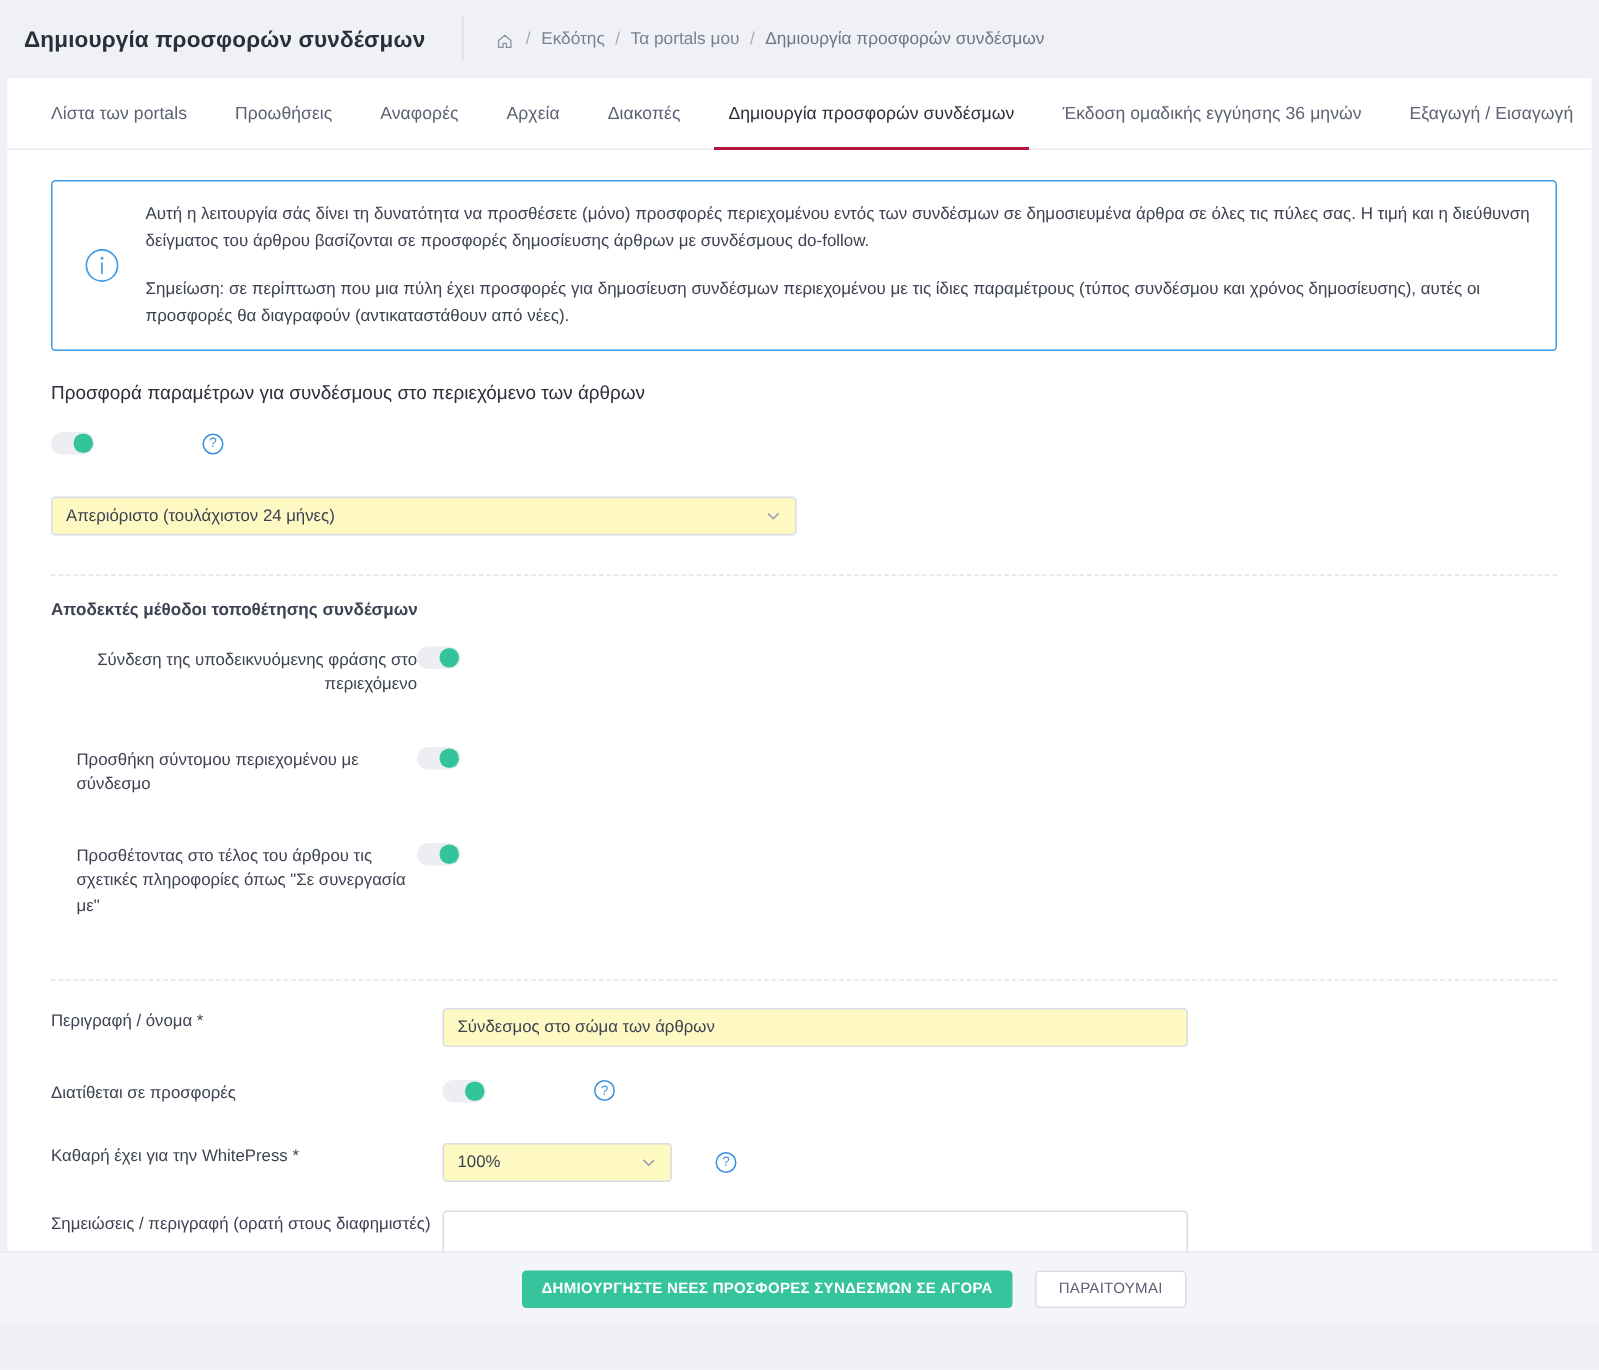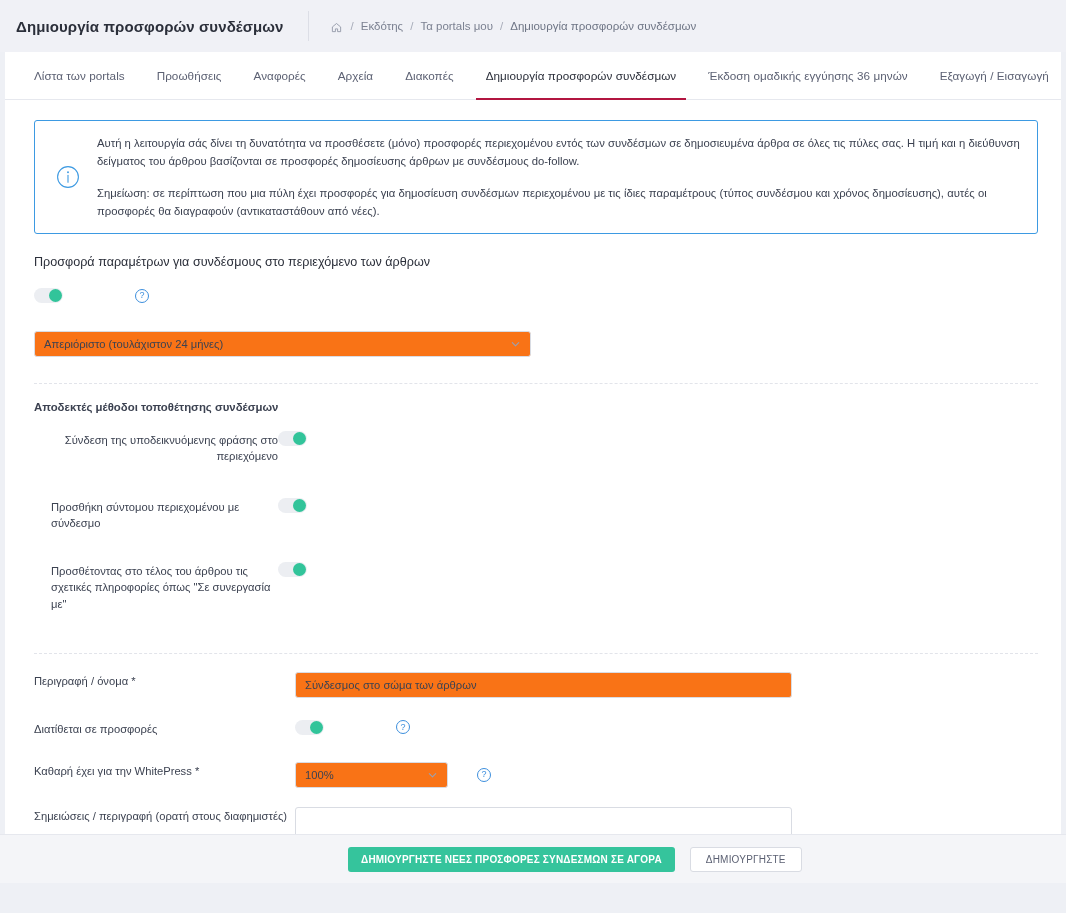--- a/index.html
+++ b/index.html
@@ -204,21 +204,21 @@
     cursor: pointer;
     flex: 0 0 auto;
     line-height: 1;
   }
 
   
   .select, .textinput {
     height: 26px;
     border: 1px solid #d9dce3;
     border-radius: 3px;
-    background: #f97316;
+    background: #fef9c3;
     font-size: 11.2px;
     color: #3c4251;
     display: flex;
     align-items: center;
     padding: 0 9px;
     position: relative;
     cursor: pointer;
   }
   .select .chev {
     position: absolute;
@@ -435,16 +435,16 @@
         <div class="row-control">
           <div class="textarea"></div>
         </div>
       </div>
 
     </div>
   </div>
 
   <div class="actionbar">
     <button class="btn-primary">ΔΗΜΙΟΥΡΓΗΣΤΕ ΝΕΕΣ ΠΡΟΣΦΟΡΕΣ ΣΥΝΔΕΣΜΩΝ ΣΕ ΑΓΟΡΑ</button>
-    <button class="btn-secondary">ΔΗΜΙΟΥΡΓΗΣΤΕ</button>
+    <button class="btn-secondary">ΠΑΡΑΙΤΟΥΜΑΙ</button>
   </div>
 
 </div>
 
 </body></html>

